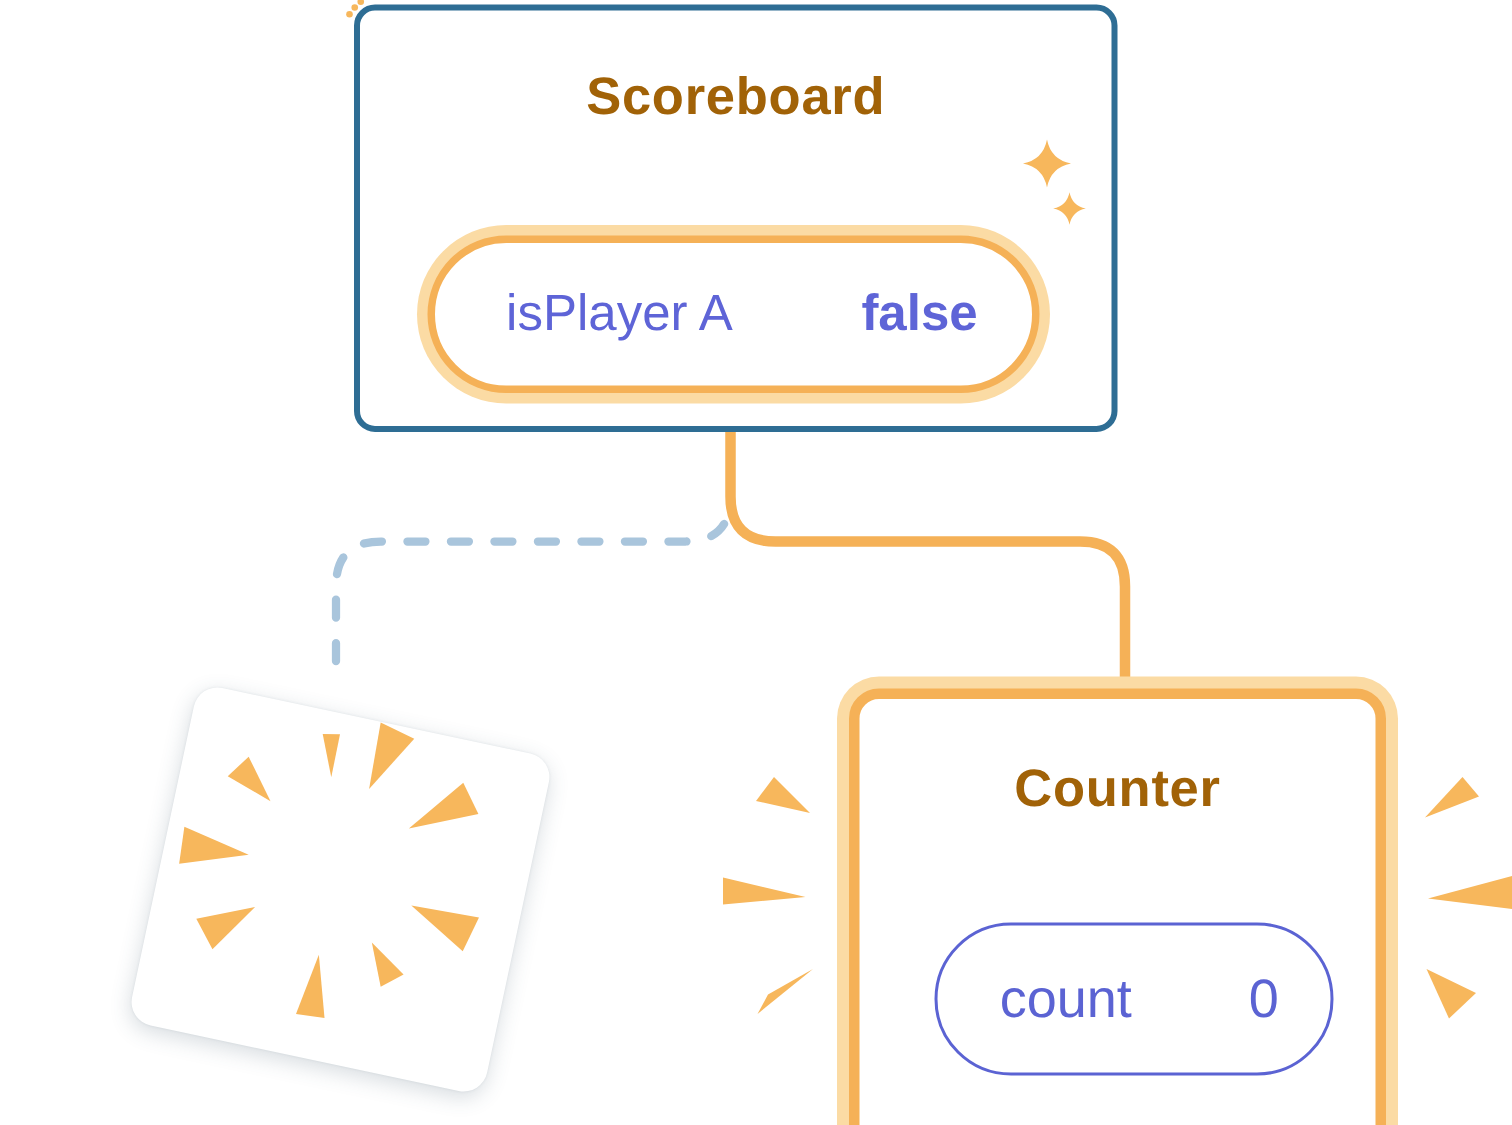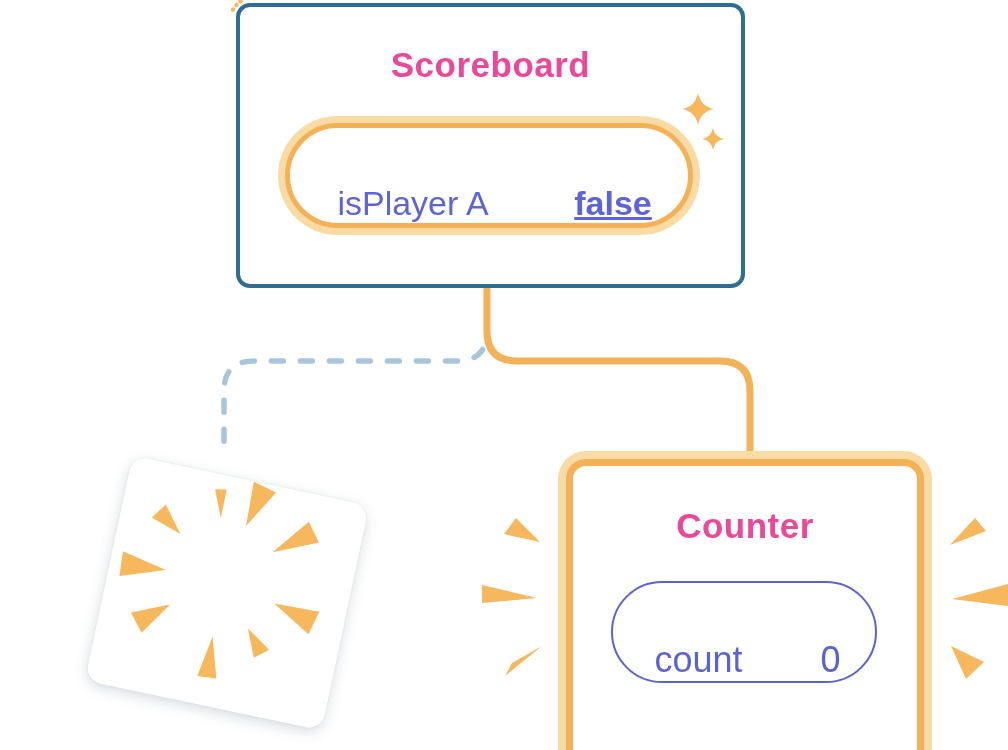--- a/index.html
+++ b/index.html
@@ -23,76 +23,77 @@
 
   .card {
     position: absolute;
     background: #ffffff;
   }
 
   .card-title {
     text-align: center;
     font-weight: 600;
     font-size: 35px;
-    color: #ec4899;
+    color: #a16207;
     letter-spacing: 0.5px;
   }
 
   
   .scoreboard-card {
     left: 236px; top: 3px;
     width: 509px; height: 285px;
     border: 4px solid #2E6D94;
     border-radius: 14px;
   }
   .scoreboard-card .card-title { padding-top: 38px; }
 
   .pill {
     position: absolute;
     display: flex;
-    align-items: flex-end;
+    align-items: center;
     background: #ffffff;
+    margin-top: 34px;
   }
   .pill .cell {
     display: flex;
     align-items: center;
     justify-content: center;
     font-size: 34px;
     color: #5E64D7;
   }
 
   .state-pill {
     left: 45px; top: 116px;
     width: 408px; height: 105px;
     border: 5px solid #F5B157;
     border-radius: 60px;
     box-shadow: 0 0 0 7px #FBDBA4;
   }
   .state-pill .cell-name { flex: 1; }
   .state-pill .divider { width: 2px; background: #F5B157; }
-  .state-pill .cell-value { width: 150px; font-weight: 700; text-decoration: underline; }
+  .state-pill .cell-value { width: 150px; font-weight: 700; }
 
   .sparkles {
     position: absolute;
     left: 440px; top: 85px;
     overflow: visible;
   }
 
   
   .counter-card {
     left: 566px; top: 459px;
     width: 358px; height: 323px;
     border: 7px solid #F5B157;
     border-radius: 20px;
     box-shadow: 0 0 0 8px #FBDBA4;
   }
   .counter-card .card-title { padding-top: 40px; }
 
   .count-pill {
-    left: 38px; top: 115px;
+    left: 50px; top: 115px;
     width: 266px; height: 102px;
     border: 2px solid #5B63D3;
     border-radius: 60px;
   }
   .count-pill .cell { font-size: 36px; color: #5B63D3; }
   .count-pill .cell-name { flex: 1; }
   .count-pill .divider { width: 2px; background: #5B63D3; }
   .count-pill .cell-value { width: 89px; }
 
   

